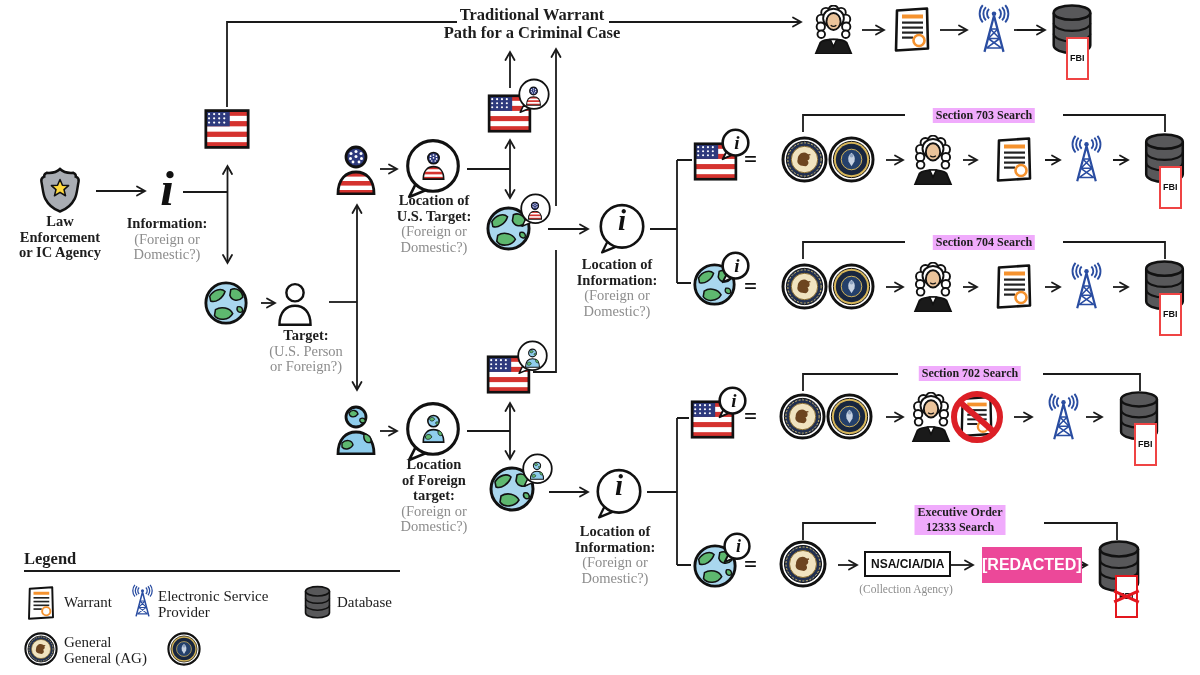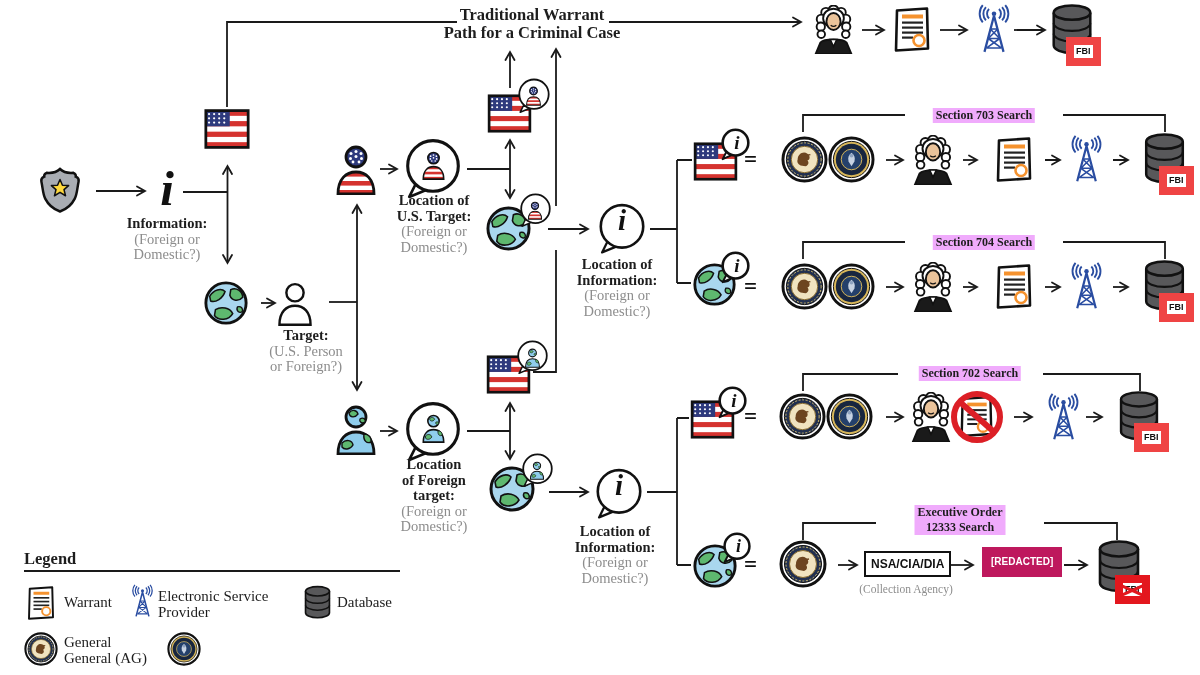--- a/index.html
+++ b/index.html
@@ -9,33 +9,33 @@
   .ln{stroke:#1a1a1a;stroke-width:1.8;fill:none;}
   .ic{position:absolute;}
   .lbl{position:absolute;transform:translateX(-50%);text-align:center;
        font-weight:700;font-size:14.5px;line-height:15.5px;white-space:nowrap;color:#1d1d1d;}
   .lbl .sub{font-weight:400;color:#8d8d8d;}
   .sec{position:absolute;transform:translateX(-50%);text-align:center;
        font-weight:700;font-size:12px;line-height:15px;white-space:nowrap;background:#f0abfc;padding:0 3px;}
   .iglyph{position:absolute;font-style:italic;font-weight:700;color:#111;
           text-align:center;line-height:1;}
   .eq{position:absolute;font-weight:700;font-size:23px;color:#111;line-height:1;}
-  .fbi-tag{position:absolute;background:#fff;border:8px solid #ef4444;color:#111;
+  .fbi-tag{position:absolute;background:#fff;border:2px solid #ef4444;color:#111;
            font-family:"Liberation Sans",sans-serif;font-weight:700;font-size:9px;
-           line-height:11px;padding:1px 2px;}
+           line-height:11px;padding:14px 2px;}
   .fbi-tag.crossed{border-color:#e3171e;}
   .xbar{position:absolute;left:-4px;right:-4px;top:45%;height:3px;background:#e3171e;}
   .xbar.b{transform:rotate(-24deg);} .xbar.a{transform:rotate(24deg);}
   .nsa-box{position:absolute;border:2.5px solid #111;background:#fff;color:#111;
            font-family:"Liberation Sans",sans-serif;font-weight:700;font-size:12px;
            padding:5px 5px;line-height:1;}
   .nsa-sub{position:absolute;transform:translateX(-50%);color:#8d8d8d;font-size:11.5px;white-space:nowrap;margin-top:6px;}
-  .redacted{position:absolute;background:#be185d;color:#fff;
-            font-family:"Liberation Sans",sans-serif;font-weight:700;font-size:10px;
-            padding:10px 9px;line-height:1;}
+  .redacted{position:absolute;background:#ec4899;color:#fff;
+            font-family:"Liberation Sans",sans-serif;font-weight:700;font-size:16px;
+            padding:10px 0;line-height:1;}
   .leg-title{position:absolute;font-weight:700;font-size:16.5px;}
   .leg-item{position:absolute;font-size:15px;line-height:16px;white-space:nowrap;}
   .title{position:absolute;transform:translateX(-50%);text-align:center;
          font-weight:700;font-size:16.5px;line-height:18px;white-space:nowrap;}
 </style>
 </head>
 <body>
 
 <div id="stage">
 
@@ -265,20 +265,25 @@
       <use href="#sy-ant"></use>
     </svg>
 <svg class="ic" style="left:1049px;top:3px;width:46px;height:52px">
       <use href="#sy-db"></use>
     </svg>
 <div class="fbi-tag" style="left:1066px;top:37px">FBI</div>
 
 <svg class="ic" style="left:39px;top:167px;width:42px;height:46px">
       <use href="#sy-badge"></use>
     </svg>
+<div class="lbl" style="left:60px;top:214px">
+  <div>Law</div>
+  <div>Enforcement</div>
+  <div>or IC Agency</div>
+</div>
 
 <div class="iglyph" style="left:150px;top:164px;width:34px;font-size:49px">i</div>
 <div class="lbl" style="left:167px;top:216px">
   <div>Information:</div>
   <div class="sub">(Foreign or</div>
   <div class="sub">Domestic?)</div>
 </div>
 
 <svg class="ic" style="left:204px;top:108px;width:46px;height:42px">
       <use href="#sy-flag"></use>

